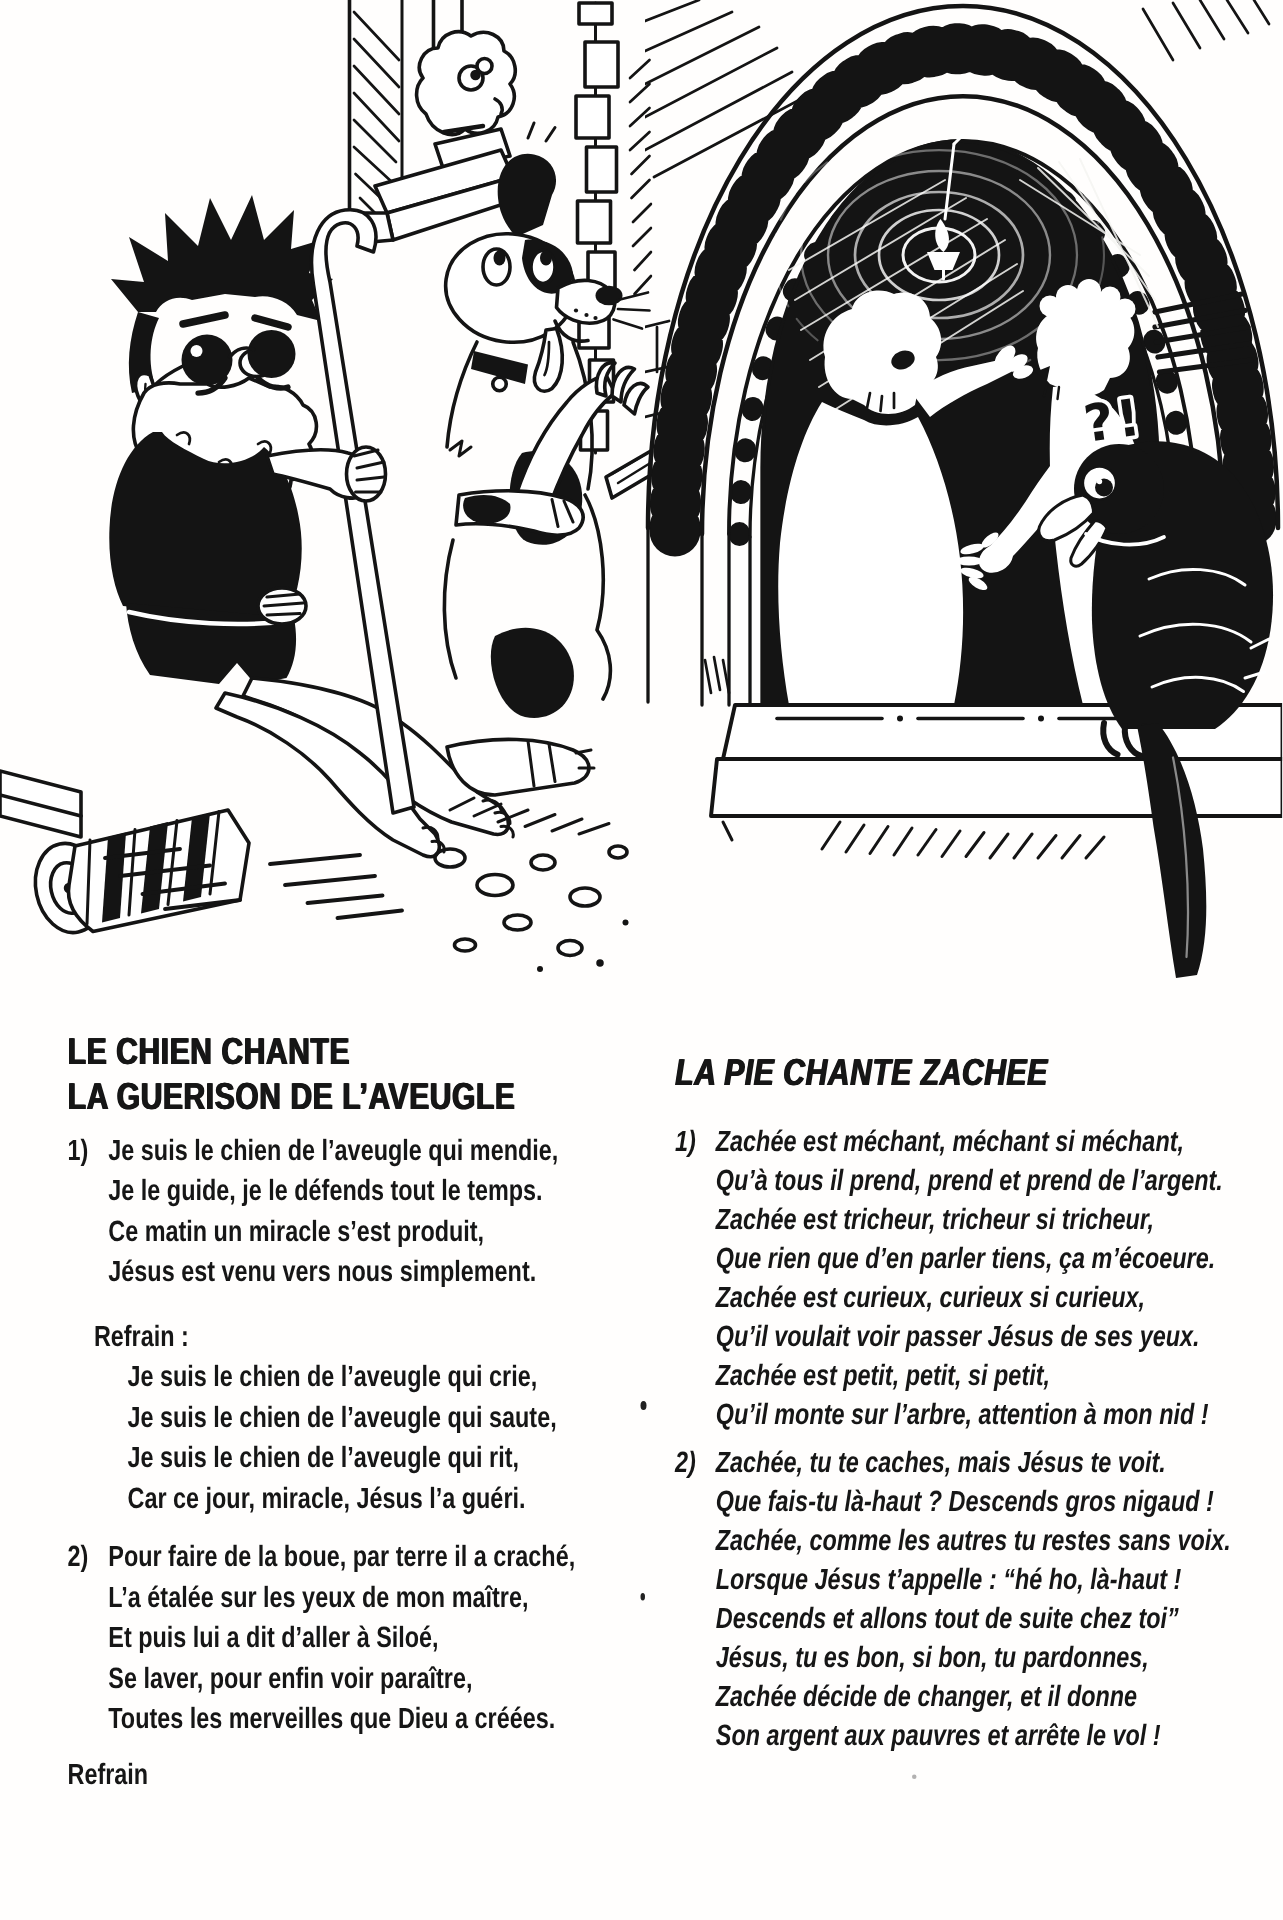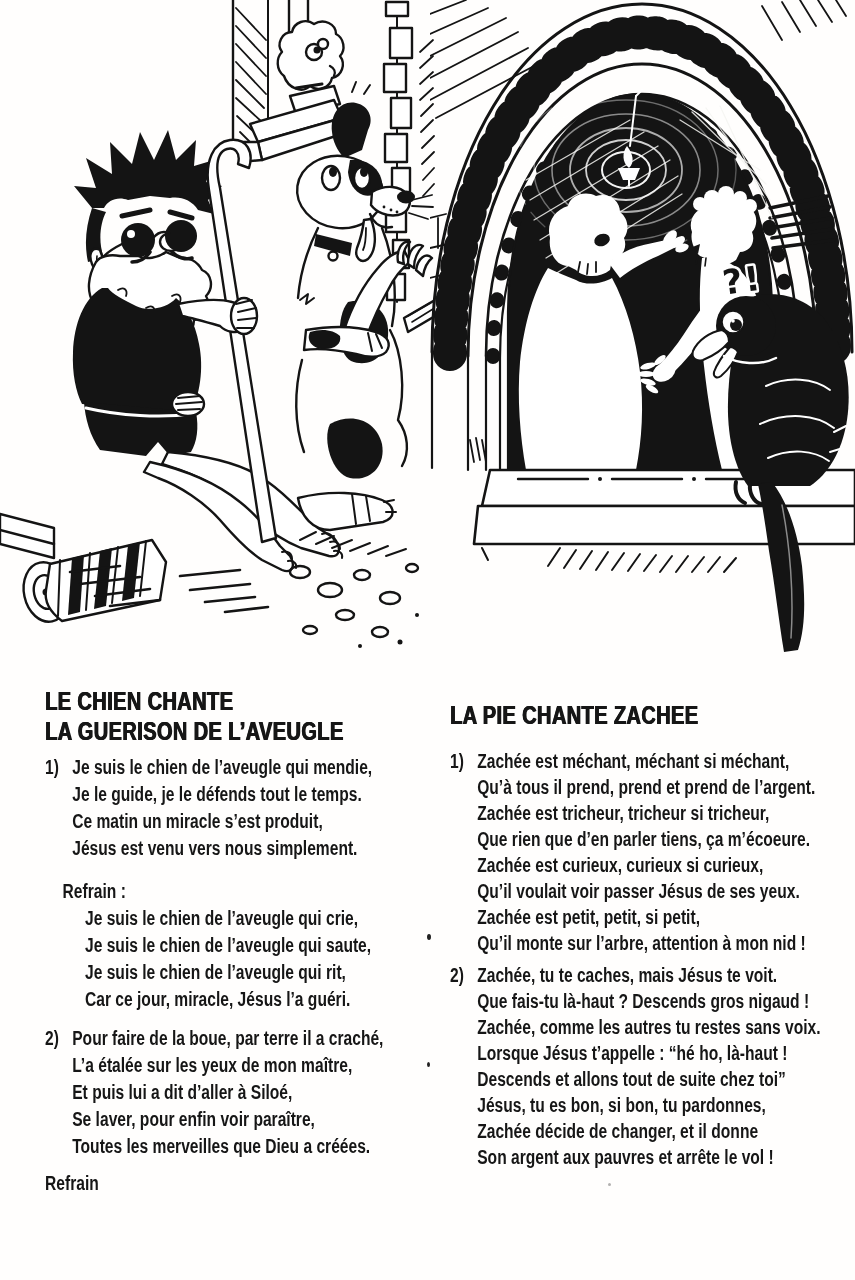--- a/index.html
+++ b/index.html
@@ -4,21 +4,21 @@
 <style>
   html,body{margin:0;padding:0;background:#ffffff;}
   .page{position:relative;width:855px;height:1280px;background:#fffefd;overflow:hidden;
         font-family:"Liberation Sans",sans-serif;color:#161616;}
   .art{position:absolute;top:0;}
   .art-left{left:0;width:435px;height:658px;}
   .art-right{left:430px;width:425px;height:658px;}
   .lyrics{position:absolute;left:0;top:658px;width:855px;height:622px;display:flex;}
   .col{box-sizing:border-box;}
   .col-left{width:428px;padding:28px 0 0 45px;}
-  .col-right{width:427px;padding:42px 0 0 22px;}
+  .col-right{width:427px;padding:42px 0 0 22px;font-style:italic;}
   .tscale{transform:scaleX(.8);transform-origin:0 0;}
   .title-line{font-size:25px;line-height:30px;font-weight:700;letter-spacing:.5px;white-space:nowrap;
               text-shadow:.8px 0 currentColor,-.4px 0 currentColor;}
   .stanza{display:flex;font-size:19.5px;line-height:27px;font-weight:700;}
   .col-right .stanza{line-height:26px;}
   .vnum{width:34px;flex:none;}
   .vline{white-space:nowrap;}
   .stanza-refrain{font-size:19.5px;line-height:27px;font-weight:700;}
   .refrain-label{margin-left:22px;white-space:nowrap;}
   .refrain-indent{margin-left:50px;}

